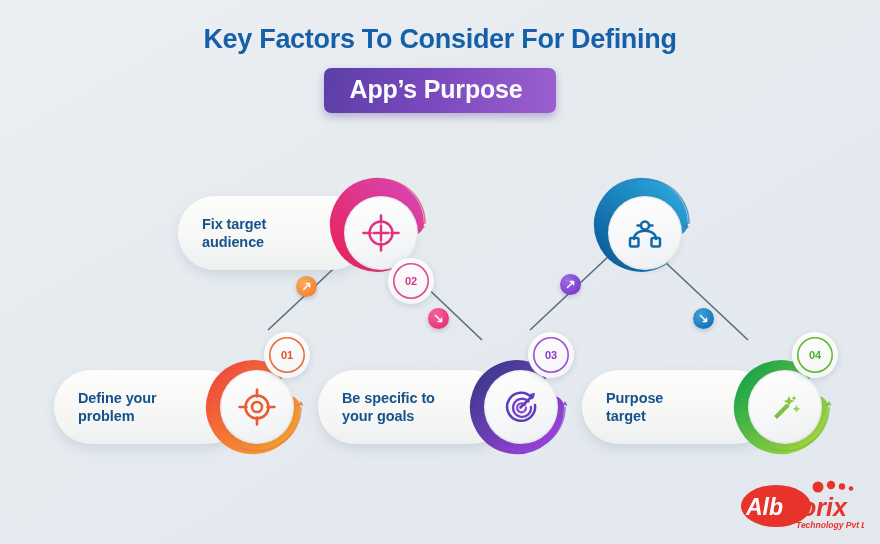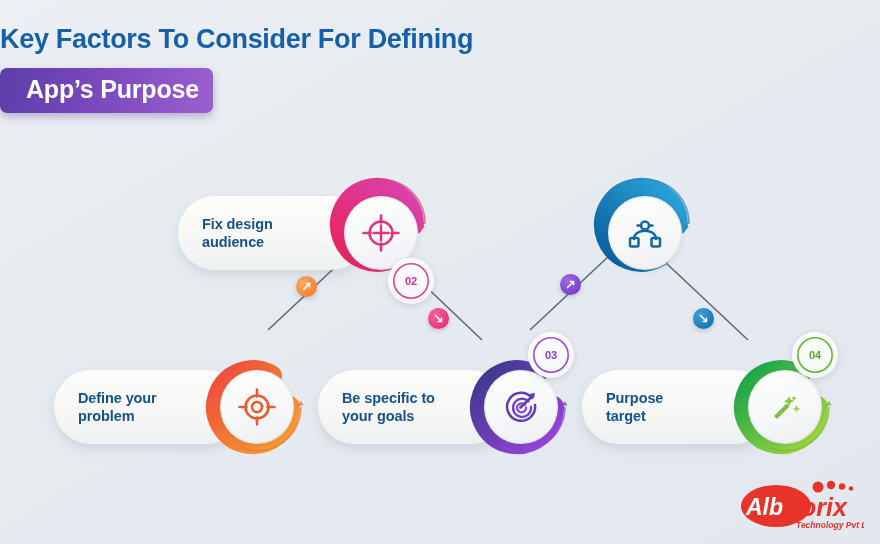--- a/index.html
+++ b/index.html
@@ -4,28 +4,28 @@
 <style>
   * { margin:0; padding:0; box-sizing:border-box; }
   html,body { width:880px; height:544px; }
   body {
     font-family: "Liberation Sans", sans-serif;
     background: linear-gradient(150deg,#eceff3 0%,#e6ebf0 40%,#e2e8ee 100%);
     position:relative; overflow:hidden;
   }
 
   
-  #header { position:absolute; top:0; left:0; width:880px; }
+  #header { position:absolute; top:0; left:0; width:880px; text-align:center; }
   #main-title {
     font-size:27px; font-weight:bold; letter-spacing:-0.3px;
     color:#1560a8; margin-top:24px; white-space:nowrap;
   }
   #subtitle-badge {
     display:inline-block; margin-top:13px;
-    padding:7px 14px 9px 26px;
+    padding:7px 34px 9px 26px;
     background:linear-gradient(100deg,#5b3fa8 0%,#7a48bd 45%,#9b5fd0 100%);
     border-radius:7px;
     box-shadow:0 4px 8px rgba(70,40,130,.30);
   }
   #subtitle-badge .txt {
     font-size:25px; font-weight:bold; color:#fdfdff; letter-spacing:-0.2px;
   }
 
   
   #connector-layer { position:absolute; inset:0; width:880px; height:544px; }
@@ -137,27 +137,30 @@
       <path d="M 100 58 A 44 44 0 0 1 36 97" stroke="#e07a4a" stroke-width="1.6" fill="none" opacity=".75" transform="translate(-1,5)"></path>
       <path d="M 99 57 l -3.5 4.5 l 6 0 z" fill="#e07a4a" opacity=".85"></path>
     </svg>
     <div class="icon-circle">
       <svg width="42" height="42" viewBox="0 0 42 42">
         <circle cx="21" cy="21" r="11.5" stroke="#ea5b32" stroke-width="2.6" fill="none"></circle>
         <circle cx="21" cy="21" r="5" stroke="#ea5b32" stroke-width="2.6" fill="none"></circle>
         <path d="M21 3.5v7M21 31.5v7M3.5 21h7M31.5 21h7" stroke="#ea5b32" stroke-width="2.6" stroke-linecap="round"></path>
       </svg>
     </div>
+    <div class="num-badge" style="left:62px;top:-12px;">
+      <div class="inner" style="box-shadow:inset 0 0 0 1.6px #ef6a3a;color:#e8502f;">01</div>
+    </div>
   </div>
 </div>
 
 <div class="node" style="left:186px;top:158px;">
   <div class="card left">
     <div class="label">
-      <span>Fix design</span><br><span>audience</span>
+      <span>Fix target</span><br><span>audience</span>
     </div>
   </div>
   <div class="ring-wrap">
     <svg class="ring-svg" width="116" height="126" viewBox="0 0 116 126">
       <defs>
         <linearGradient id="g2" x1="0" y1="1" x2="1" y2="0">
           <stop offset="0%" stop-color="#e8245e"></stop>
             <stop offset="100%" stop-color="#d943b0"></stop>
         </linearGradient>
       </defs>

